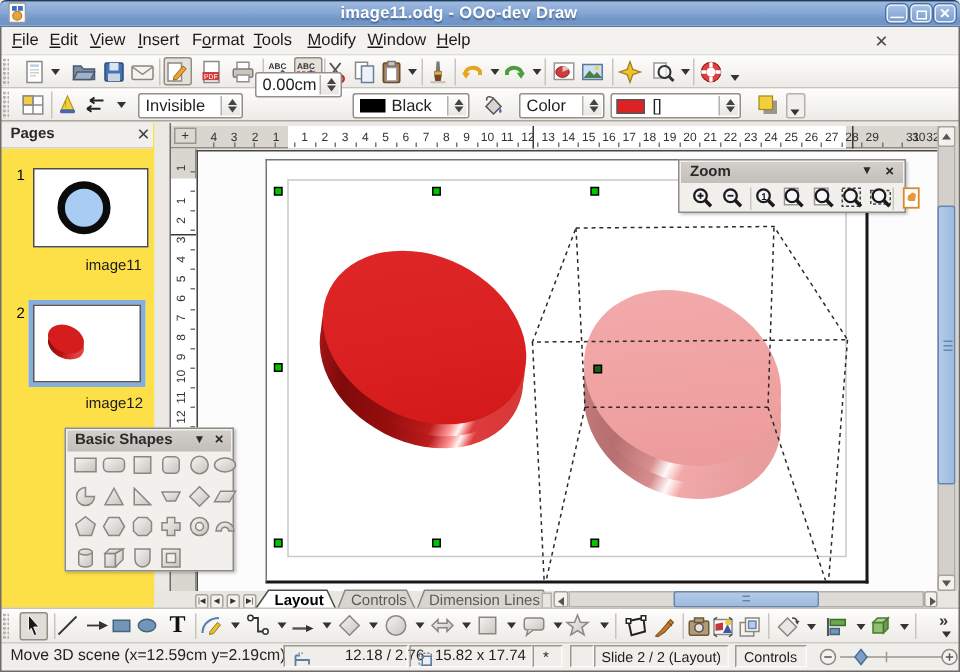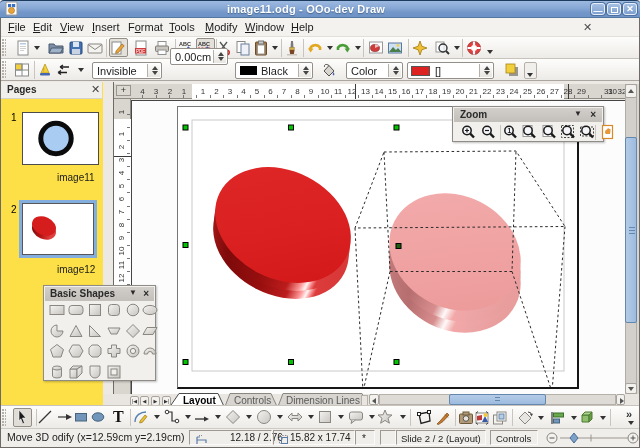--- a/index.html
+++ b/index.html
@@ -610,21 +610,21 @@
     <path d="M3,5 L10,5 L10,12 L3,12 Z" fill="#8fbf6f" stroke="#4a7a30"></path>
     <path d="M3,5 L6,2 L13,2 L10,5 Z" fill="#aed391" stroke="#4a7a30"></path>
     <path d="M10,5 L13,2 L13,9 L10,12 Z" fill="#6a9e4a" stroke="#4a7a30"></path>
   </svg>
 <div class="abs" style="left:600px;top:416px;width:0;border-left:3.5px solid transparent;border-right:3.5px solid transparent;border-top:4px solid #333;"></div>
 <div class="abs tsep" style="left:610px;top:409px;height:17px;"></div>
 <div class="abs" style="left:626px;top:408px;font-size:11px;font-weight:bold;color:#333;">»</div>
 <div class="abs" style="left:628px;top:421px;width:0;border-left:3.5px solid transparent;border-right:3.5px solid transparent;border-top:4px solid #333;"></div>
 
 <div class="abs" id="statusbar"></div>
-<div class="abs" style="left:7px;top:431px;font-size:10.5px;color:#222;">Move 3D odify (x=12.59cm y=2.19cm)</div>
+<div class="abs" style="left:7px;top:431px;font-size:10.5px;color:#222;">Move 3D scene (x=12.59cm y=2.19cm)</div>
 <div class="scell" style="left:189px;width:83px;"></div>
 <svg class="icon" style="left:196px;top:434px" width="11" height="11" viewBox="0 0 11 11">
     <path d="M1,3 L1,10 M1,3 L4,3 M1,6 L10,6 L10,9" fill="none" stroke="#5a7ca8" stroke-width="1.2"></path>
     <path d="M3,1.5 L6,1.5" stroke="#888" stroke-dasharray="1 1"></path>
   </svg>
 <div class="abs" style="left:210px;top:432px;font-size:10px;color:#222;margin-left:20px;">12.18 / 2.76</div>
 <div class="scell" style="left:273px;width:82px;overflow:hidden;"></div>
 <svg class="icon" style="left:278px;top:434px" width="11" height="11" viewBox="0 0 11 11">
     <rect x="1.5" y="1.5" width="8" height="8" fill="none" stroke="#888" stroke-dasharray="1.5 1.2"></rect>
     <rect x="3.5" y="3.5" width="6" height="6" fill="none" stroke="#5a7ca8"></rect>

